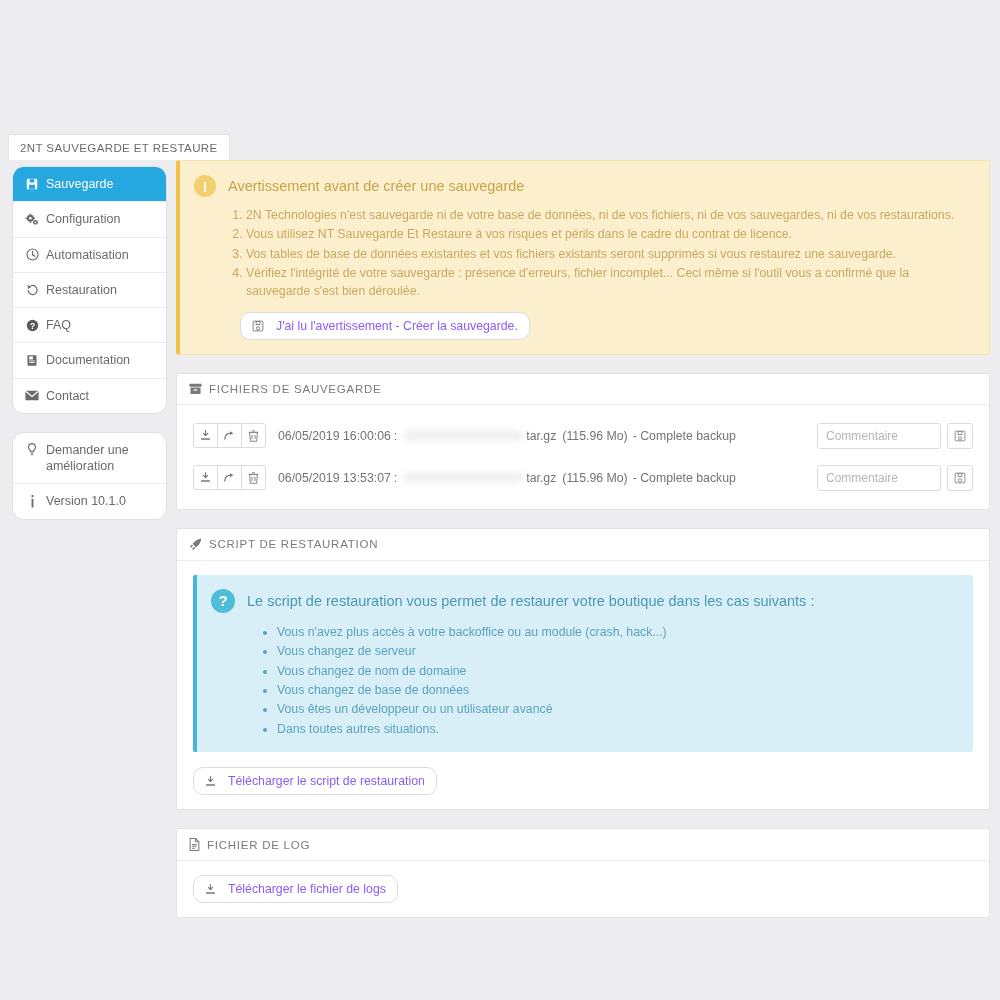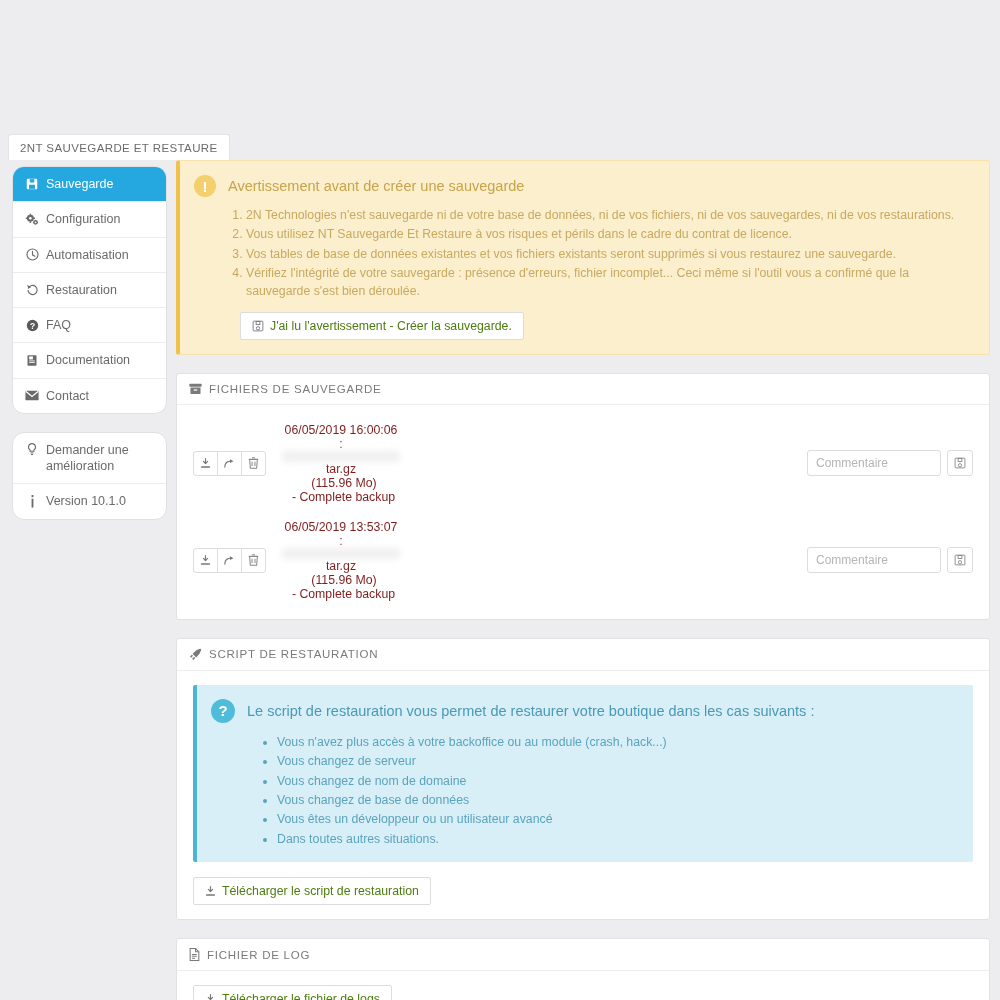--- a/index.html
+++ b/index.html
@@ -49,23 +49,23 @@
   .alert-head{ display:flex; align-items:center; gap:12px; }
   .circle-ico{
     width:22px;height:22px;border-radius:50%;background:#f3cf6e;color:#fff;
     display:flex;align-items:center;justify-content:center;font-size:15px;font-weight:bold;
     flex:none; line-height:1;
   }
   .alert-title{ color:#c8a44a; font-size:14.5px; }
   .alert-list{ margin:10px 0 0 0; padding-left:52px; color:#c8a960; font-size:12.3px; }
   .alert-list li{ margin:1.5px 0; line-height:1.45; }
   .btn{
-    display:inline-flex; align-items:center; gap:6px;
-    background:#fff; border:1px solid #dcdcdc; border-radius:2px;
-    padding:6px 11px; font-size:12.3px; color:#4d7c0f; cursor:pointer;
+    display:inline-flex; align-items:center; gap:12px;
+    background:#fff; border:1px solid #dcdcdc; border-radius:10px;
+    padding:6px 11px; font-size:12.3px; color:#8b5cf6; cursor:pointer;
   }
   .alert-btn-wrap{ padding-left:46px; margin-top:11px; }
 
   
   .panel{ background:#fff; border:1px solid #e2e2e2; border-radius:3px; margin-top:18px; }
   .panel-head{
     display:flex; align-items:center; gap:7px;
     padding:9px 12px; border-bottom:1px solid #ededed;
     font-size:11.5px; letter-spacing:.75px; color:#7a7a7a; text-transform:uppercase;
   }
@@ -76,30 +76,30 @@
   .bk-row + .bk-row{ margin-top:8px; }
   .btn-group{ display:flex; }
   .sq-btn{
     width:25px;height:25px;border:1px solid #dcdcdc;background:#fff;
     display:flex;align-items:center;justify-content:center;
     font-size:12px;color:#777;cursor:pointer;border-radius:3px;
   }
   .btn-group .sq-btn{ border-radius:0; margin-left:-1px; }
   .btn-group .sq-btn:first-child{ border-radius:3px 0 0 3px; margin-left:0; }
   .btn-group .sq-btn:last-child{ border-radius:0 3px 3px 0; }
-  .bk-text{ margin-left:12px; font-size:12.3px; color:#7f1d1d; white-space:nowrap; display:flex; align-items:center; gap:0;flex-direction:column; }
+  .bk-text{ margin-left:12px; font-size:12.3px; color:#737373; white-space:nowrap; display:flex; align-items:center; gap:0; }
   .blurred{
     color:transparent; background:#f0f0f0;
     filter:blur(3px); -webkit-filter:blur(3px);
     margin:0 4px; border-radius:2px; user-select:none;
     display:inline-block; height:11px;
   }
   .bk-right{ margin-left:auto; display:flex; align-items:center; gap:6px; }
   .cmt-input{
-    width:134px; height:26px; border:1px solid #dcdcdc; border-radius:3px;
+    width:124px; height:26px; border:1px solid #dcdcdc; border-radius:3px;
     padding:0 8px; font-size:12px; color:#888; font-family:"Liberation Sans",sans-serif;
     background:#fff;
   }
   .cmt-input::placeholder{ color:#b5b5b5; }
 
   
   .infobox{
     background:#d9eff7; border-left:4px solid #49b6d6; border-radius:2px;
     padding:14px 16px 13px 14px;
   }

